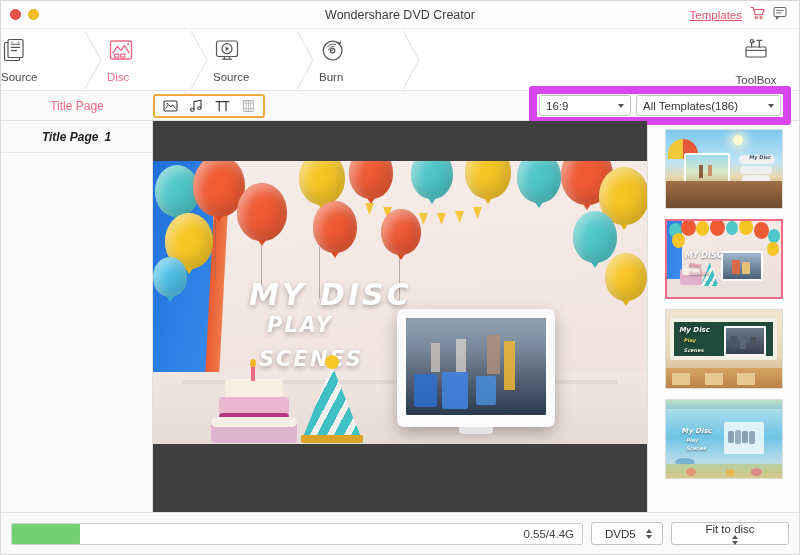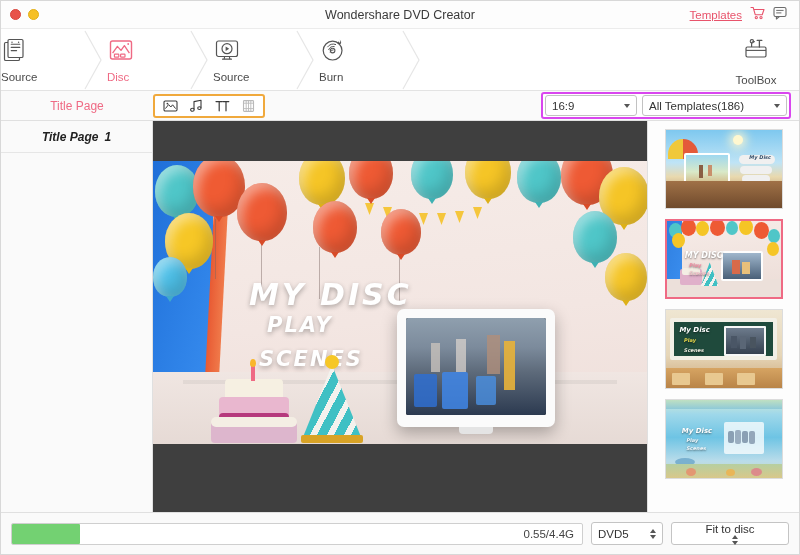--- a/index.html
+++ b/index.html
@@ -79,21 +79,21 @@
     border: 2px solid #f0a93c; border-radius: 3px;
     background: #ffffff; height: 24px; padding: 0 2px;
   }
   .edit-btn {
     width: 26px; height: 20px; display: flex;
     align-items: center; justify-content: center; cursor: pointer;
   }
   .edit-btn.disabled { opacity: .35; cursor: default; }
   .sub-right {
     margin-left: auto; display: flex; align-items: center;
-    border: 2px solid #d946ef; border-radius: 3px;
+    border: 8px solid #d946ef; border-radius: 3px;
     padding: 1px 2px; margin-right: 8px; background:#fff; gap: 5px;
   }
   .sel {
     height: 21px; background: #ffffff; border: 1px solid #c2c2c2;
     border-radius: 3px; display: flex; align-items: center;
     padding: 0 6px; font-size: 11.5px; color: #333; cursor: pointer;
     position: relative;
   }
   .sel .cap { flex: 1; }
   .sel .caret {
@@ -235,21 +235,21 @@
     position: absolute; left: 0; top: 0; bottom: 0;
     background: #73d172; border-radius: 1px;
   }
   .progress-text {
     margin-left: auto; padding-right: 8px; font-size: 11.5px;
     color: #444; position: relative; z-index: 2;
   }
   .stepper {
     height: 23px; background: #fff; border: 1px solid #c4c4c4;
     border-radius: 3px; display: flex; align-items: center;
-    padding: 0 6px; font-size: 11.5px; color: #333; cursor: pointer;
+    padding: 0 13px; font-size: 11.5px; color: #333; cursor: pointer;
   }
   .stepper .cap { flex: 1; }
   .stepper .arrows {
     display: flex; flex-direction: column; gap: 2px; margin-left: 10px;
   }
   .arrow-up {
     width: 0; height: 0; border-left: 3.5px solid transparent;
     border-right: 3.5px solid transparent; border-bottom: 4px solid #555;
   }
   .arrow-dn {

